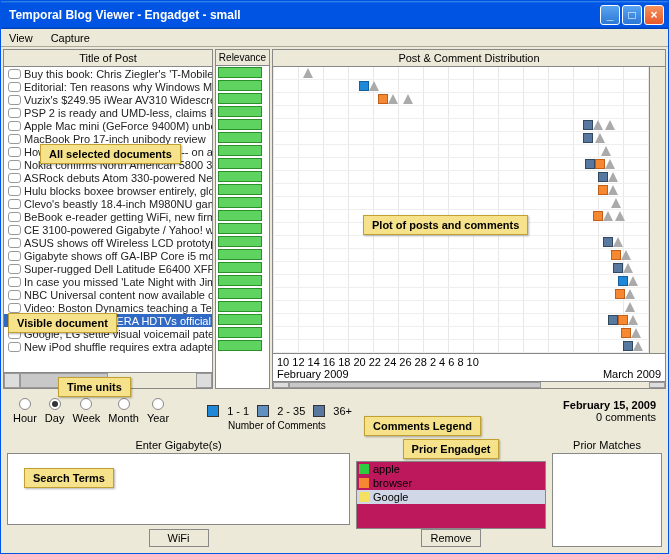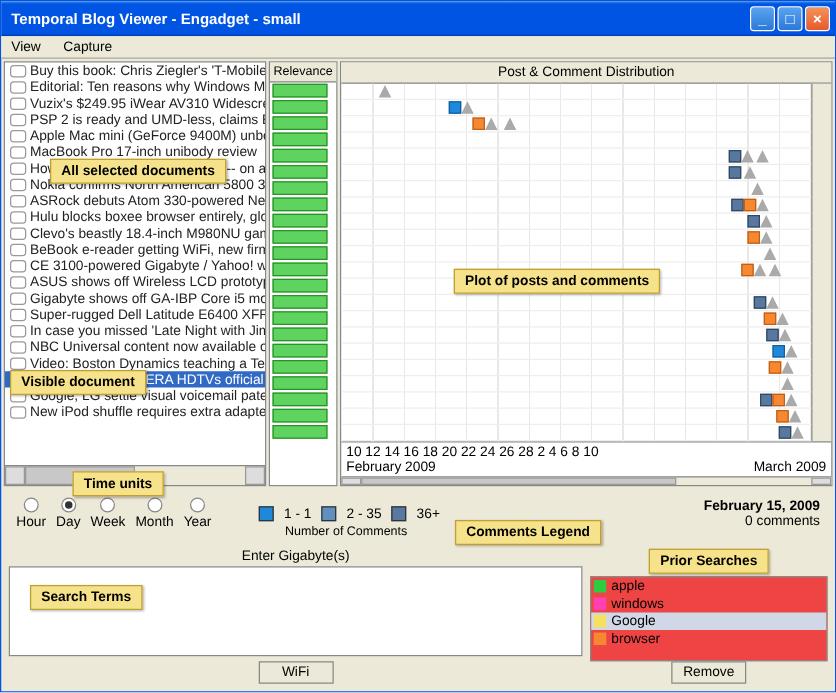--- a/index.html
+++ b/index.html
@@ -51,21 +51,21 @@
 .legend { display: flex; align-items: center; gap: 8px; margin-left: 30px; }
 .legbox { width: 12px; height: 12px; border: 1px solid #333; }
 .dateinfo { margin-left: auto; text-align: right; }
 .dateinfo b { font-weight: bold; }
 .botrow { flex: 1; display: flex; padding: 4px; gap: 6px; }
 .searchcol { flex: 1; display: flex; flex-direction: column; }
 .colheader { text-align: center; padding: 2px; }
 .searchbox { flex: 1; border: 1px solid #888; background: #fff; margin-bottom: 4px; }
 .findbtn, .removebtn { width: 60px; padding: 2px; border: 1px solid #888; background: #ece9d8; align-self: center; }
 .priorcol { width: 190px; display: flex; flex-direction: column; }
-.priorlist { flex: 1; border: 1px solid #888; background: #ef4444; }
+.priorlist { flex: 1; border: 1px solid #888; background: #be185d; }
 .prioritem { display: flex; align-items: center; height: 14px; padding: 0 2px; }
 .prioritem.sel { background: #d0d8e8; }
 .colorbox { width: 10px; height: 10px; margin-right: 4px; }
 .matchcol { width: 110px; display: flex; flex-direction: column; }
 .matchlist { flex: 1; border: 1px solid #888; background: #fff; }
 .callout { position: absolute; background: #f5e28a; border: 1px solid #c0a030; padding: 3px 8px; font-size: 11px; font-weight: bold; box-shadow: 1px 1px 2px rgba(0,0,0,.3); z-index: 100; }
 </style>
 </head>
 <body>
 
@@ -78,20 +78,21 @@
       <div class="winbtn close">×</div>
     </div>
   </div>
   <div class="menubar">
     <span class="menuitem">View</span>
     <span class="menuitem">Capture</span>
   </div>
   <div class="content">
     <div class="toprow">
       <div class="leftpanel">
+        <div class="leftheader">Title of Post</div>
         <div class="titlelist" id="titlelist">
           <div class="callout" style="left:36px;top:77px">All selected documents</div>
           <div class="callout" style="left:4px;top:246px">Visible document</div>
         <div class="titleitem"><span class="chatbubble"></span>Buy this book: Chris Ziegler's 'T-Mobile G1 F</div>
             <div class="titleitem"><span class="chatbubble"></span>Editorial: Ten reasons why Windows Mobile</div>
             <div class="titleitem"><span class="chatbubble"></span>Vuzix's $249.95 iWear AV310 Widescreen ey</div>
             <div class="titleitem"><span class="chatbubble"></span>PSP 2 is ready and UMD-less, claims Earth</div>
             <div class="titleitem"><span class="chatbubble"></span>Apple Mac mini (GeForce 9400M) unboxing a</div>
             <div class="titleitem"><span class="chatbubble"></span>MacBook Pro 17-inch unibody review</div>
             <div class="titleitem"><span class="chatbubble"></span>Howard Stringer takes the reins -- on a Vo</div>
@@ -337,25 +338,28 @@
     <div class="botrow" style="position:relative">
       <div class="searchcol">
         <div class="colheader">Enter Gigabyte(s)</div>
         <div class="searchbox">
           <div class="callout" style="left:16px;top:14px;position:relative;display:inline-block">Search Terms</div>
         </div>
         <button class="findbtn">WiFi</button>
       </div>
       <div class="priorcol">
         <div class="colheader" style="position:relative">
-          <div class="callout" style="position:relative;display:inline-block">Prior Searches</div>
+          <div class="callout" style="position:relative;display:inline-block">Prior Engadget</div>
         </div>
         <div class="priorlist" id="priorlist">
             <div class="prioritem"><span class="colorbox" style="background:#2ecc40"></span>apple</div>
-            <div class="prioritem"><span class="colorbox" style="background:#ff3fb4"></span>windows</div>
+            <div class="prioritem"><span class="colorbox" style="background:#f58830"></span>browser</div>
             <div class="prioritem sel"><span class="colorbox" style="background:#f5e060"></span>Google</div>
-            <div class="prioritem"><span class="colorbox" style="background:#f58830"></span>browser</div>
           </div>
         <button class="removebtn">Remove</button>
+      </div>
+      <div class="matchcol">
+        <div class="colheader">Prior Matches</div>
+        <div class="matchlist"></div>
       </div>
     </div>
   </div>
 </div>
 
 </body></html>

